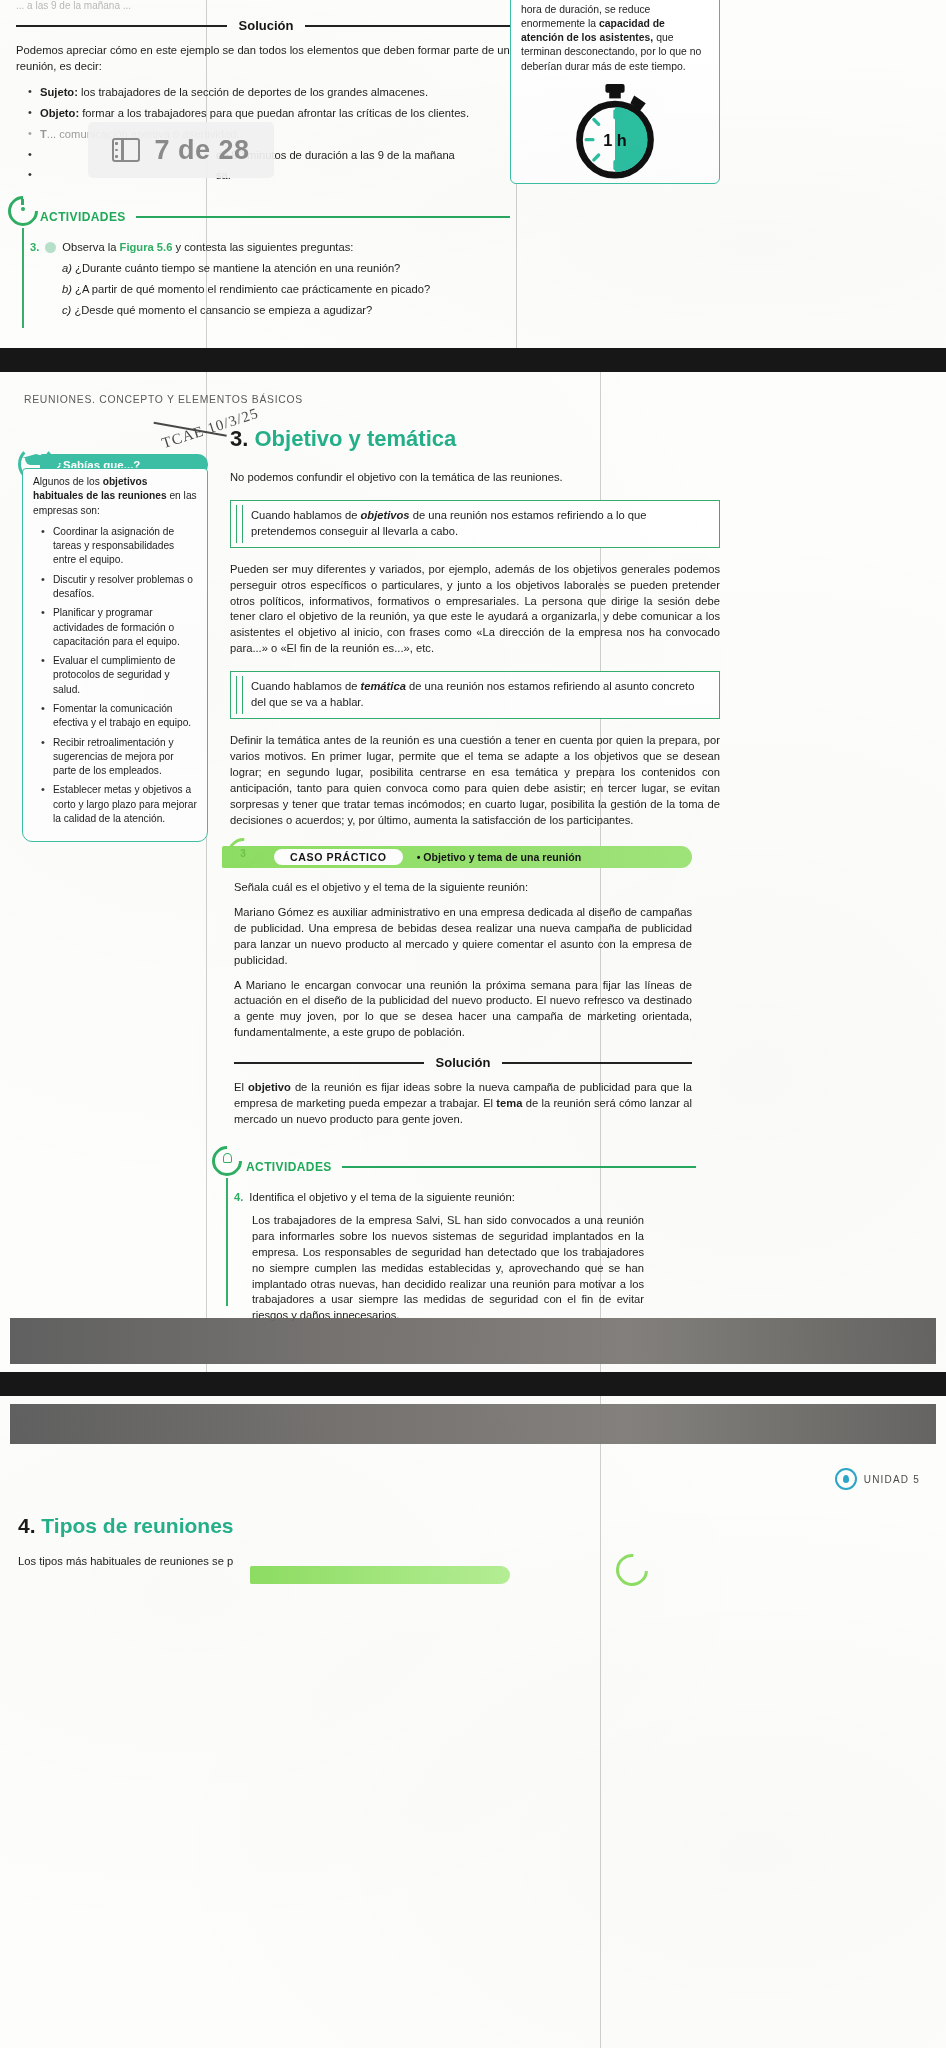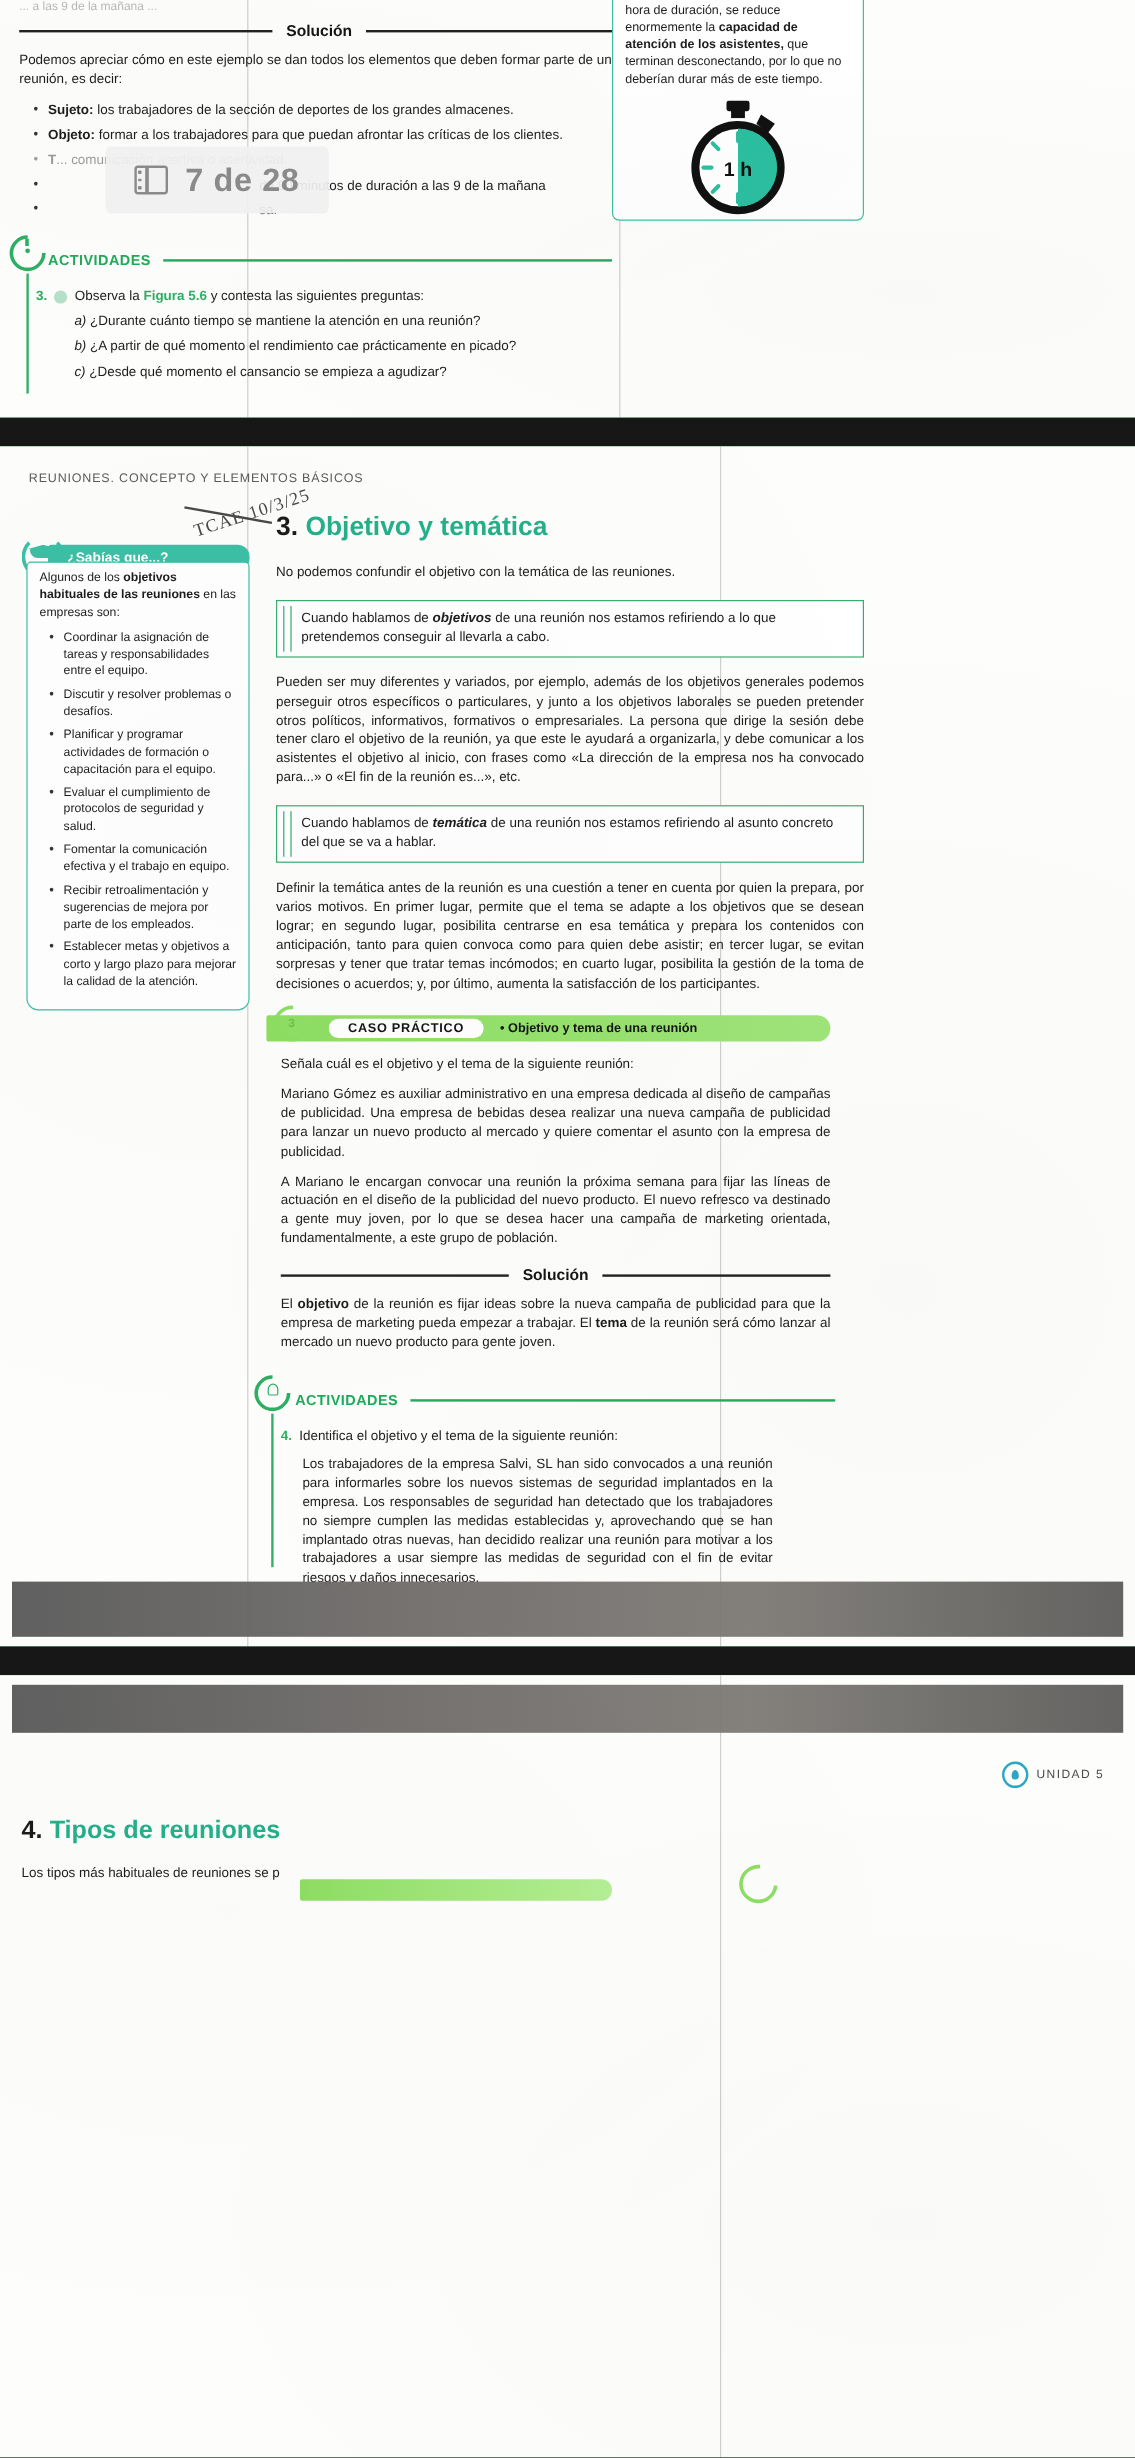--- a/index.html
+++ b/index.html
@@ -5,21 +5,21 @@
   * { box-sizing: border-box; margin: 0; padding: 0; }
   html, body {
     width: 946px; height: 2048px;
     background: #111;
     font-family: "Liberation Sans", sans-serif;
     overflow: hidden;
   }
   #viewer {
     position: relative;
     width: 946px; height: 1475px;
-    background: #86efac;
+    background: #e5e5e5;
   }
 
   
   .page {
     position: absolute;
     left: 0; width: 946px;
     background: #fdfdfb;
     overflow: hidden;
   }
   .page::after{

